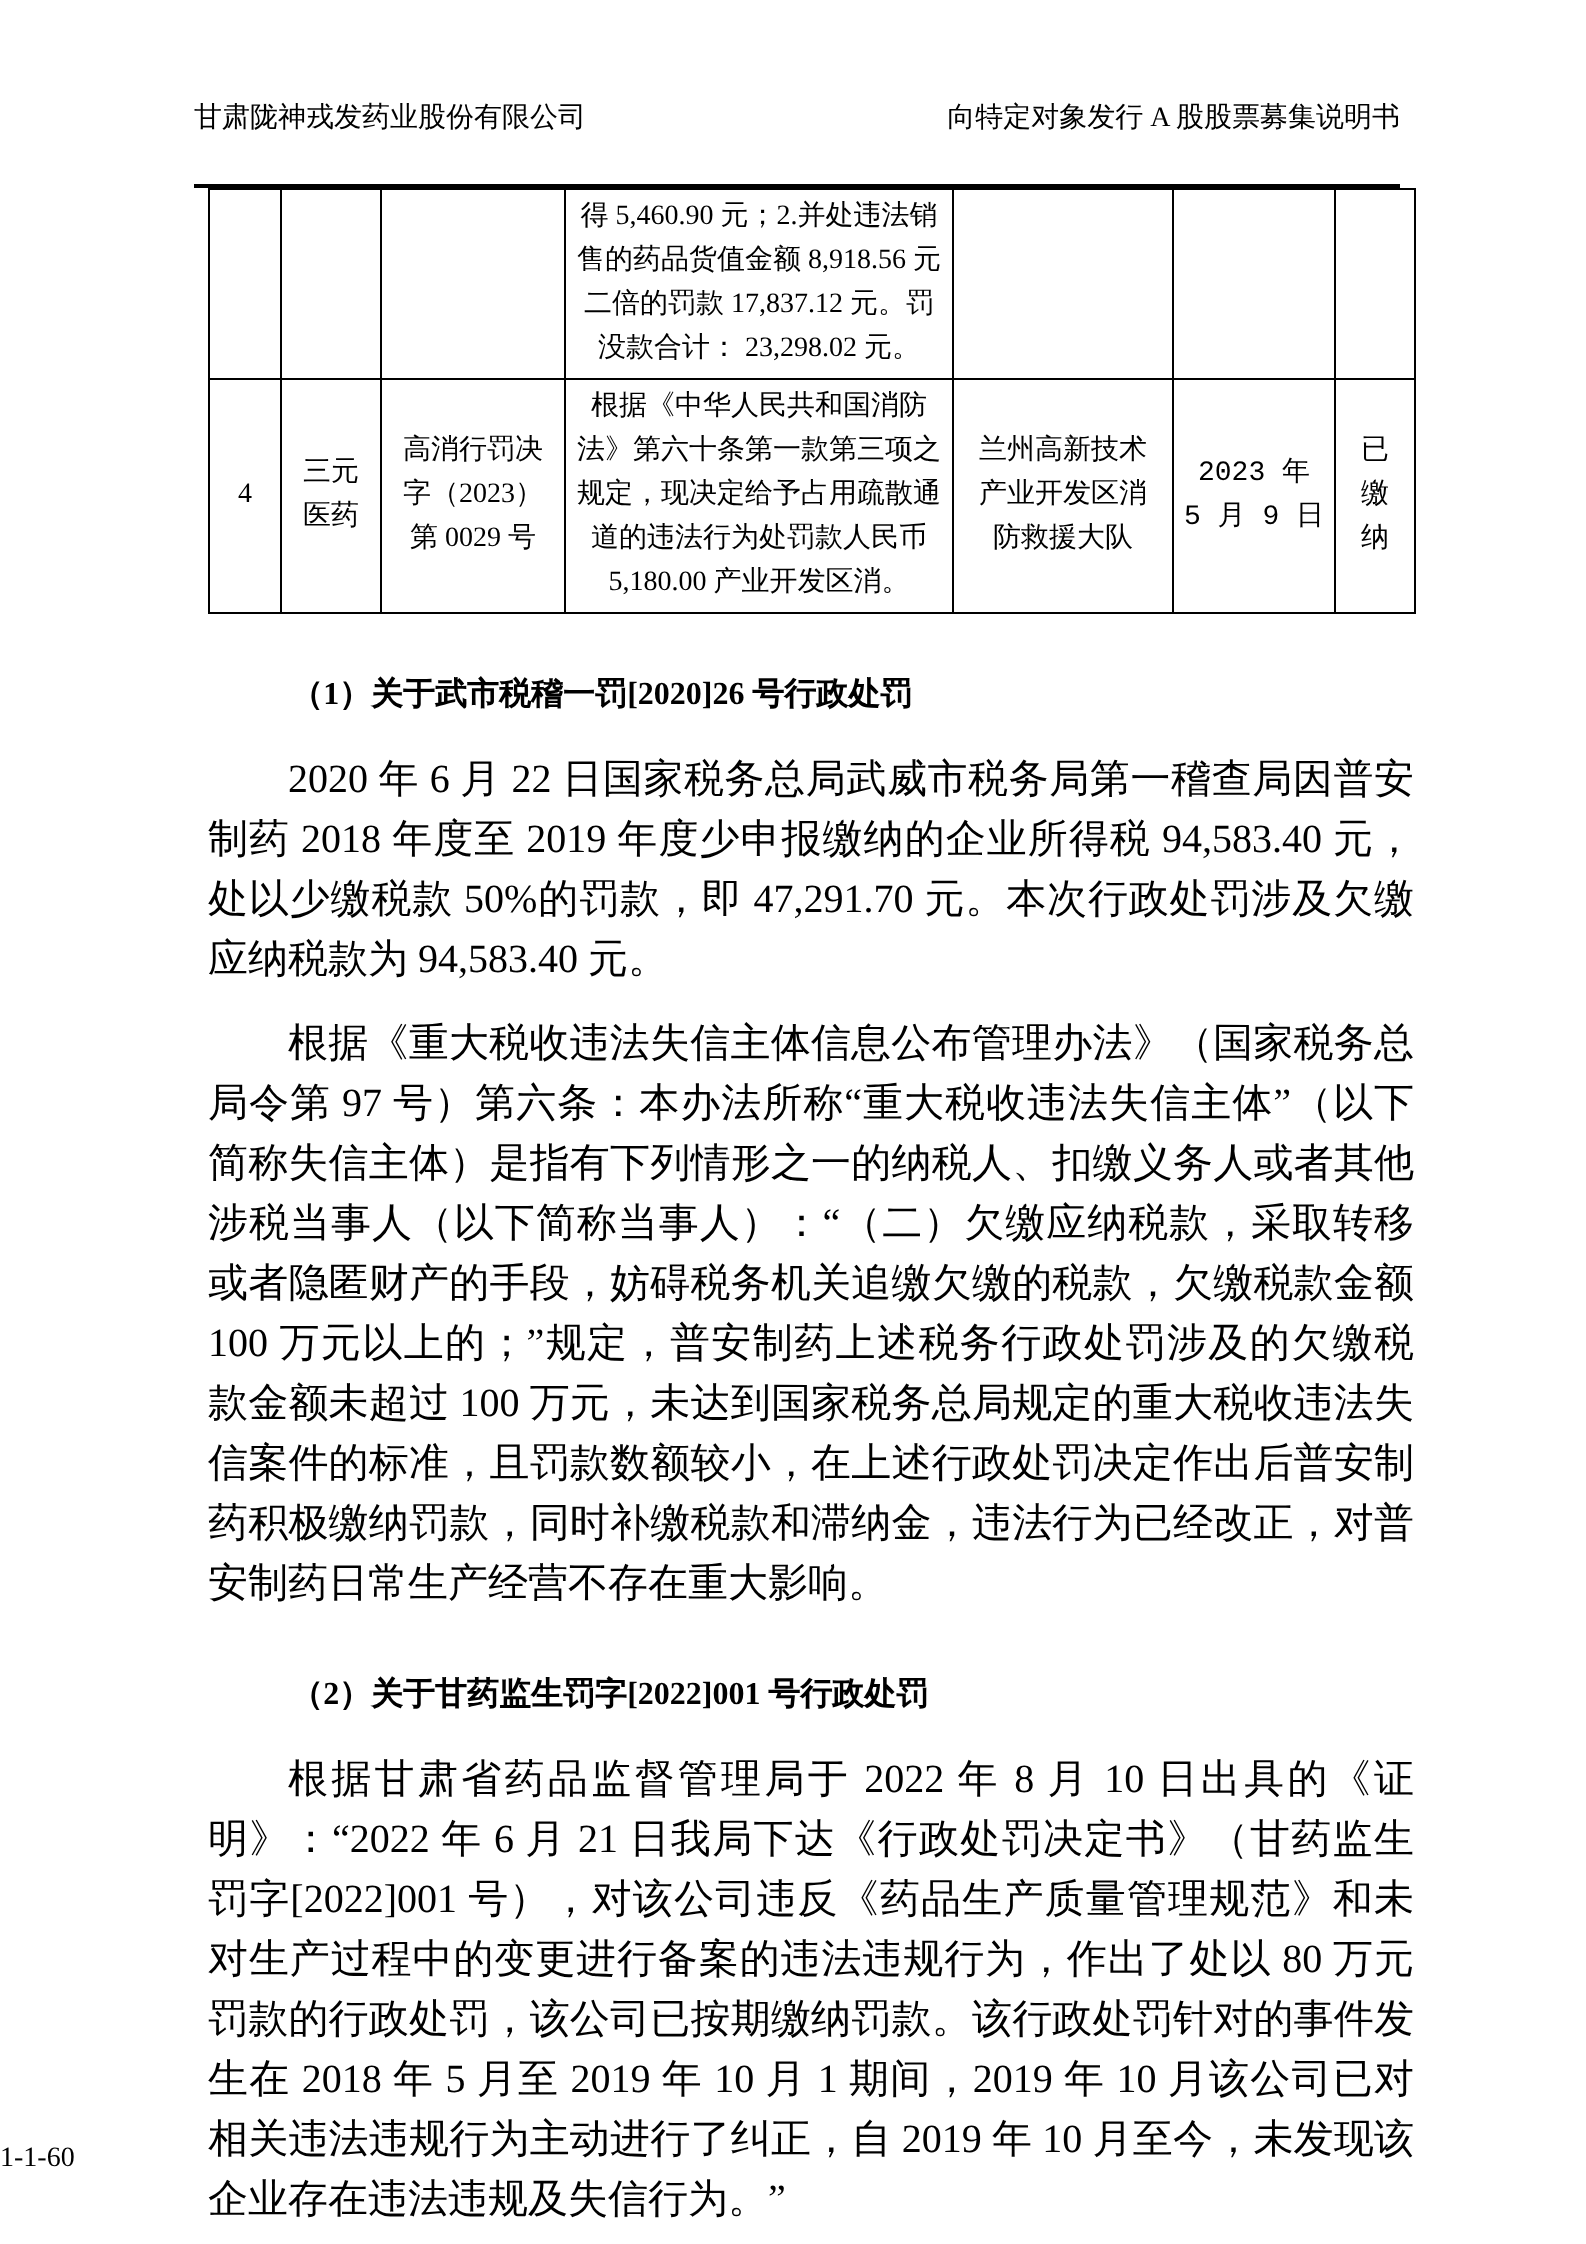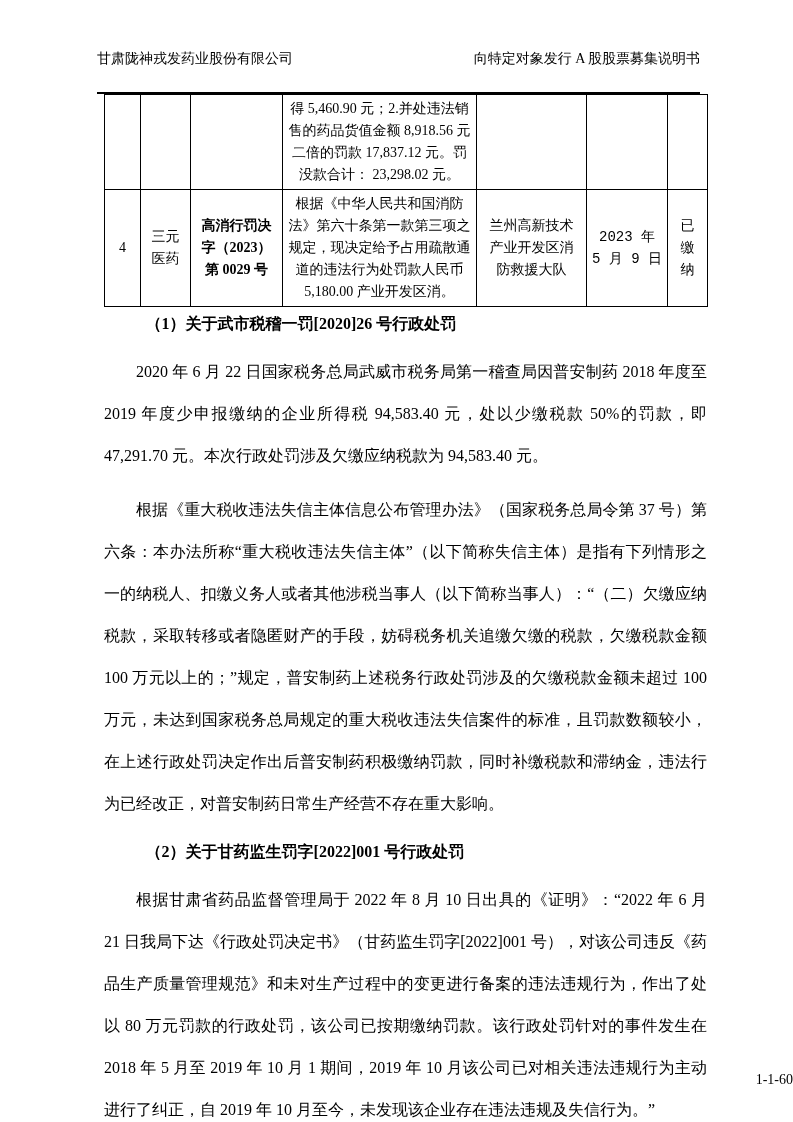--- a/index.html
+++ b/index.html
@@ -41,47 +41,47 @@
   }
   table.penalty-table td {
     border: 1px solid #000000;
     padding: 3px 4px;
     text-align: center;
     vertical-align: middle;
     word-break: break-word;
   }
   td.col-no { width: 36px; }
   td.col-name { width: 50px; }
-  td.col-doc { width: 92px; font-weight: bold; }
+  td.col-doc { width: 92px; }
   td.col-content { width: 194px; text-align: left; padding: 3px 7px; }
   td.col-auth { width: 110px; }
   td.col-date { width: 81px; font-family: Liberation Mono, monospace; }
   td.col-status { width: 40px; }
   td.top-align { vertical-align: top; }
   .pre-line { white-space: pre-line; }
   .section-heading {
     font-size: 16px;
     font-weight: bold;
-    margin: 2px 0 12px 0;
+    margin: 26px 0 12px 0;
     text-indent: 2.6em;
     line-height: 30px;
   }
   .para {
-    font-size: 16px;
-    line-height: 42px;
+    font-size: 20px;
+    line-height: 30px;
     text-align: justify;
     text-indent: 2em;
     margin: 0 0 12px 0;
   }
   .footer {
     position: absolute;
     bottom: 34px;
     left: 0;
     width: 100%;
-    text-align: right;
+    text-align: left;
     font-size: 14px;
   }
 </style>
 </head>
 <body>
 
 <div class="page">
 
   <div class="header">
     <span>甘肃陇神戎发药业股份有限公司</span>
@@ -116,21 +116,21 @@
 5 月 9 日</td>
           <td class="col-status pre-line">已
 缴
 纳</td>
         </tr>
       </tbody>
     </table>
 
     <div class="section-heading">（1）关于武市税稽一罚[2020]26 号行政处罚</div>
     <p class="para">2020 年 6 月 22 日国家税务总局武威市税务局第一稽查局因普安制药 2018 年度至 2019 年度少申报缴纳的企业所得税 94,583.40 元，处以少缴税款 50%的罚款，即 47,291.70 元。本次行政处罚涉及欠缴应纳税款为 94,583.40 元。</p>
-    <p class="para">根据《重大税收违法失信主体信息公布管理办法》（国家税务总局令第 37 号）第六条：本办法所称“重大税收违法失信主体”（以下简称失信主体）是指有下列情形之一的纳税人、扣缴义务人或者其他涉税当事人（以下简称当事人）：“（二）欠缴应纳税款，采取转移或者隐匿财产的手段，妨碍税务机关追缴欠缴的税款，欠缴税款金额 100 万元以上的；”规定，普安制药上述税务行政处罚涉及的欠缴税款金额未超过 100 万元，未达到国家税务总局规定的重大税收违法失信案件的标准，且罚款数额较小，在上述行政处罚决定作出后普安制药积极缴纳罚款，同时补缴税款和滞纳金，违法行为已经改正，对普安制药日常生产经营不存在重大影响。</p>
+    <p class="para">根据《重大税收违法失信主体信息公布管理办法》（国家税务总局令第 97 号）第六条：本办法所称“重大税收违法失信主体”（以下简称失信主体）是指有下列情形之一的纳税人、扣缴义务人或者其他涉税当事人（以下简称当事人）：“（二）欠缴应纳税款，采取转移或者隐匿财产的手段，妨碍税务机关追缴欠缴的税款，欠缴税款金额 100 万元以上的；”规定，普安制药上述税务行政处罚涉及的欠缴税款金额未超过 100 万元，未达到国家税务总局规定的重大税收违法失信案件的标准，且罚款数额较小，在上述行政处罚决定作出后普安制药积极缴纳罚款，同时补缴税款和滞纳金，违法行为已经改正，对普安制药日常生产经营不存在重大影响。</p>
 
     <div class="section-heading">（2）关于甘药监生罚字[2022]001 号行政处罚</div>
     <p class="para">根据甘肃省药品监督管理局于 2022 年 8 月 10 日出具的《证明》：“2022 年 6 月 21 日我局下达《行政处罚决定书》（甘药监生罚字[2022]001 号），对该公司违反《药品生产质量管理规范》和未对生产过程中的变更进行备案的违法违规行为，作出了处以 80 万元罚款的行政处罚，该公司已按期缴纳罚款。该行政处罚针对的事件发生在 2018 年 5 月至 2019 年 10 月 1 期间，2019 年 10 月该公司已对相关违法违规行为主动进行了纠正，自 2019 年 10 月至今，未发现该企业存在违法违规及失信行为。”</p>
 
   </div>
 
   <div class="footer">
     <span>1-1-60</span>
   </div>
 

